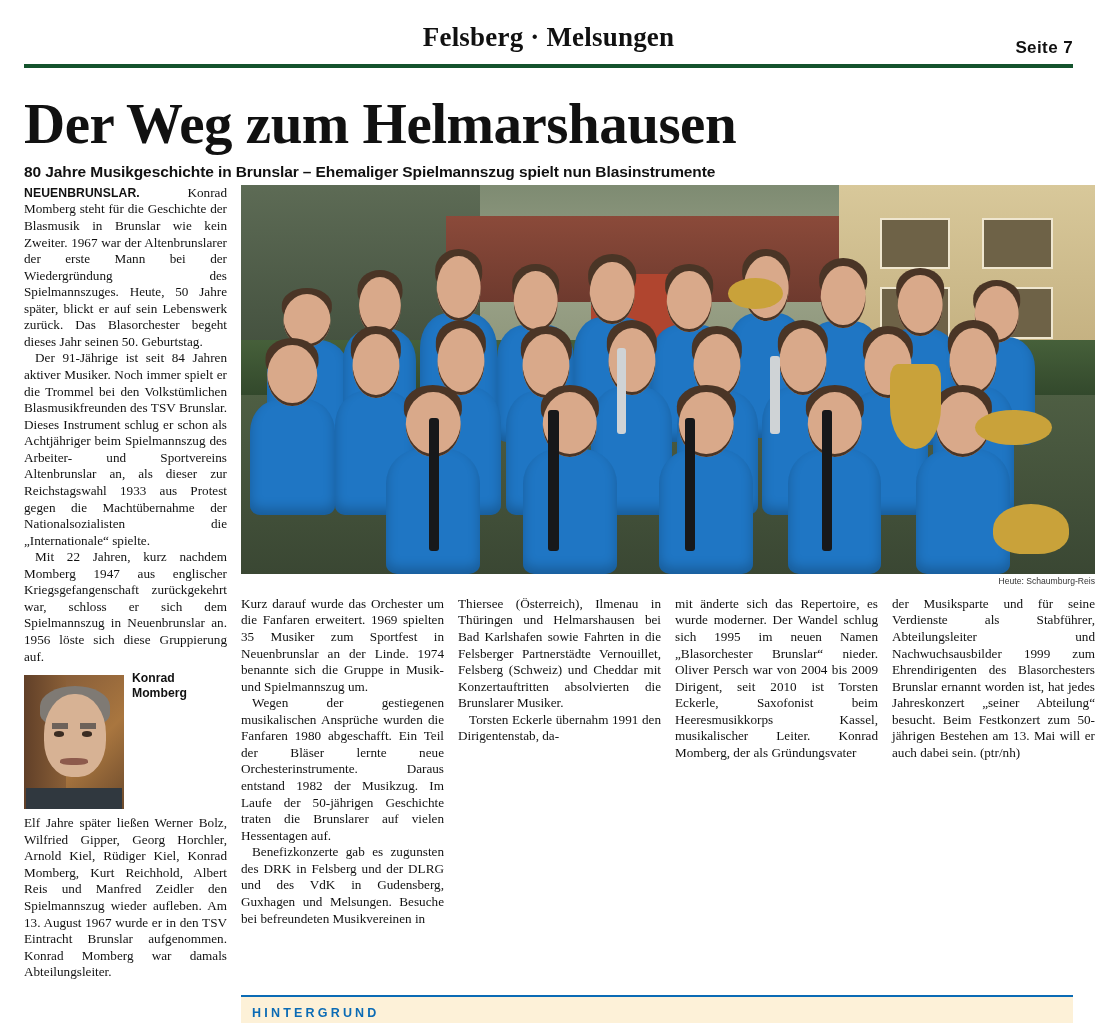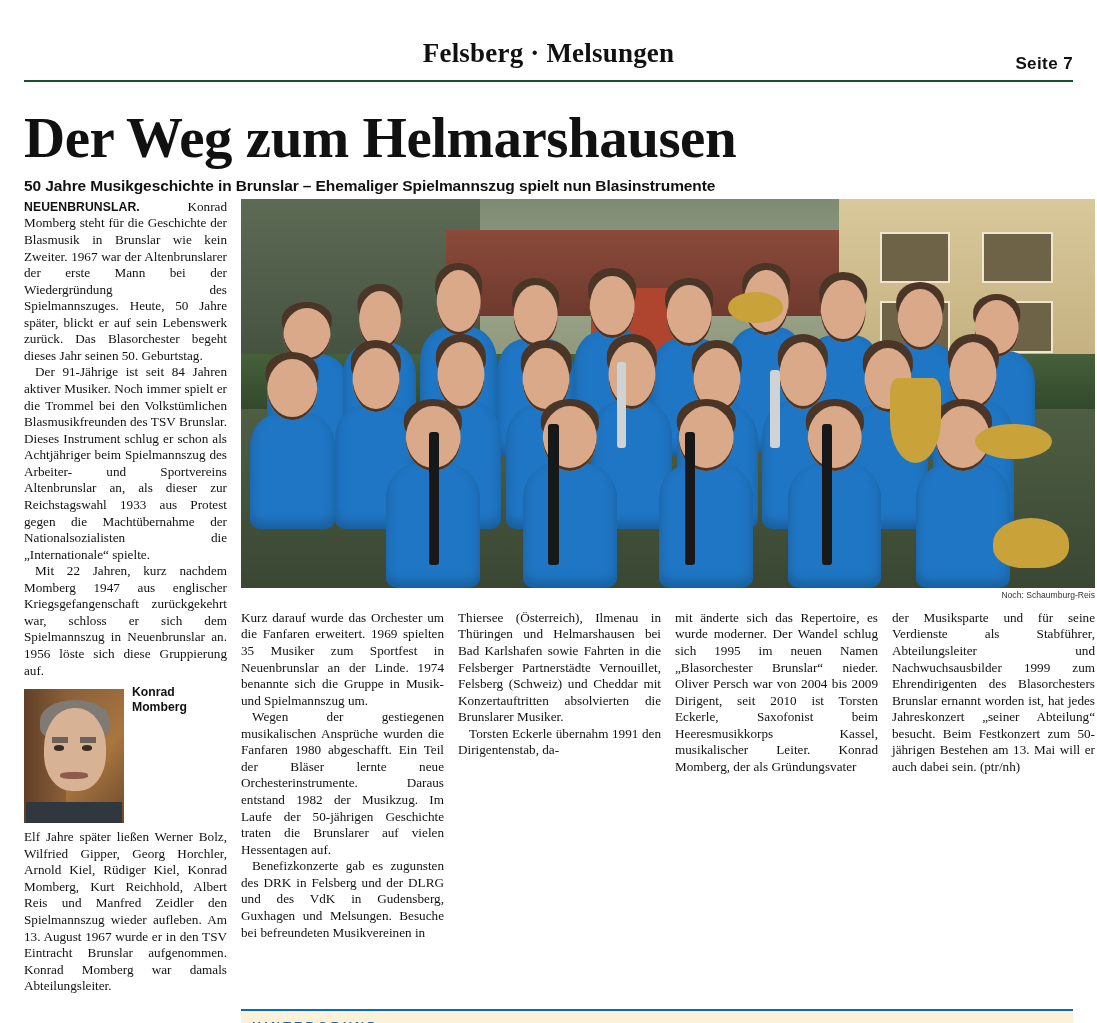--- a/index.html
+++ b/index.html
@@ -19,22 +19,22 @@
     width: 1097px;
     height: 1023px;
     box-sizing: border-box;
     padding: 0 24px;
   }
 
   
   .masthead {
     position: relative;
     height: 42px;
-    margin-top: 38px;
-    border-bottom: 2px solid #14532d;
+    margin-top: 22px;
+    border-bottom: 4px solid #14532d;
     text-align: center;
   }
   .masthead-title {
     position: absolute;
     left: 50%;
     transform: translateX(-50%);
     top: 0;
     font-family: "Liberation Serif", serif;
     font-weight: bold;
     font-size: 27px;
@@ -260,21 +260,21 @@
 <body>
 
 <div class="page">
 
   <div class="masthead">
     <div class="masthead-title">Felsberg · Melsungen</div>
     <div class="page-number">Seite 7</div>
   </div>
 
   <h1 class="headline">Der Weg zum Helmarshausen</h1>
-  <div class="subhead">50 Jahre Musikgeschichte in Brunslar – Ehemaliger Spielmannszug spielt nun Blasinstrumente</div>
+  <div class="subhead">80 Jahre Musikgeschichte in Brunslar – Ehemaliger Spielmannszug spielt nun Blasinstrumente</div>
 
   <div class="body-grid">
 
     <div class="col">
       <p class="art first">
         <span class="lead-in">NEUENBRUNSLAR.</span>
         <span>Konrad Momberg steht für die Geschichte der Blasmusik in Brunslar wie kein Zweiter. 1967 war der Altenbrunslarer der erste Mann bei der Wiedergründung des Spielmannszuges. Heute, 50 Jahre später, blickt er auf sein Lebenswerk zurück. Das Blasorchester begeht dieses Jahr seinen 50. Geburtstag.</span>
       </p>
       <p class="art">Der 91-Jährige ist seit 84 Jahren aktiver Musiker. Noch immer spielt er die Trommel bei den Volkstümlichen Blasmusikfreunden des TSV Brunslar. Dieses Instrument schlug er schon als Achtjähriger beim Spielmannszug des Arbeiter- und Sportvereins Altenbrunslar an, als dieser zur Reichstagswahl 1933 aus Protest gegen die Machtübernahme der Nationalsozialisten die „Internationale“ spielte.</p>
       <p class="art">Mit 22 Jahren, kurz nachdem Momberg 1947 aus englischer Kriegsgefangenschaft zurückgekehrt war, schloss er sich dem Spielmannszug in Neuenbrunslar an. 1956 löste sich diese Gruppierung auf.</p>
@@ -422,21 +422,21 @@
           <div class="instr black" style="left:36%;top:58%;width:1.2%;height:36%"></div>
           <div class="instr black" style="left:52%;top:60%;width:1.2%;height:34%"></div>
           <div class="instr black" style="left:68%;top:58%;width:1.2%;height:36%"></div>
           <div class="instr silver" style="left:44%;top:42%;width:1.1%;height:22%"></div>
           <div class="instr silver" style="left:62%;top:44%;width:1.1%;height:20%"></div>
           <div class="instr" style="left:86%;top:58%;width:9%;height:9%; border-radius:50%"></div>
           <div class="instr" style="left:88%;top:82%;width:9%;height:13%; border-radius:50% 50% 40% 40%"></div>
           <div class="instr" style="left:76%;top:46%;width:6%;height:22%; border-radius:20% 20% 60% 60%"></div>
           <div class="instr" style="left:57%;top:24%;width:6.5%;height:8%; border-radius:50%"></div>
         </div>
-        <div class="photo-credit">Noch: Schaumburg-Reis</div>
+        <div class="photo-credit">Heute: Schaumburg-Reis</div>
       </div>
 
       <div class="body-grid" style="margin-top:10px;">
         <div class="col">
           <p class="art first">
             <span>Kurz darauf wurde das Orchester um die Fanfaren erweitert. 1969 spielten 35 Musiker zum Sportfest in Neuenbrunslar an der Linde. 1974 benannte sich die Gruppe in Musik- und Spielmannszug um.</span>
           </p>
           <p class="art">Wegen der gestiegenen musikalischen Ansprüche wurden die Fanfaren 1980 abgeschafft. Ein Teil der Bläser lernte neue Orchesterinstrumente. Daraus entstand 1982 der Musikzug. Im Laufe der 50-jährigen Geschichte traten die Brunslarer auf vielen Hessentagen auf.</p>
           <p class="art">Benefizkonzerte gab es zugunsten des DRK in Felsberg und der DLRG und des VdK in Gudensberg, Guxhagen und Melsungen. Besuche bei befreundeten Musikvereinen in</p>
         </div>

